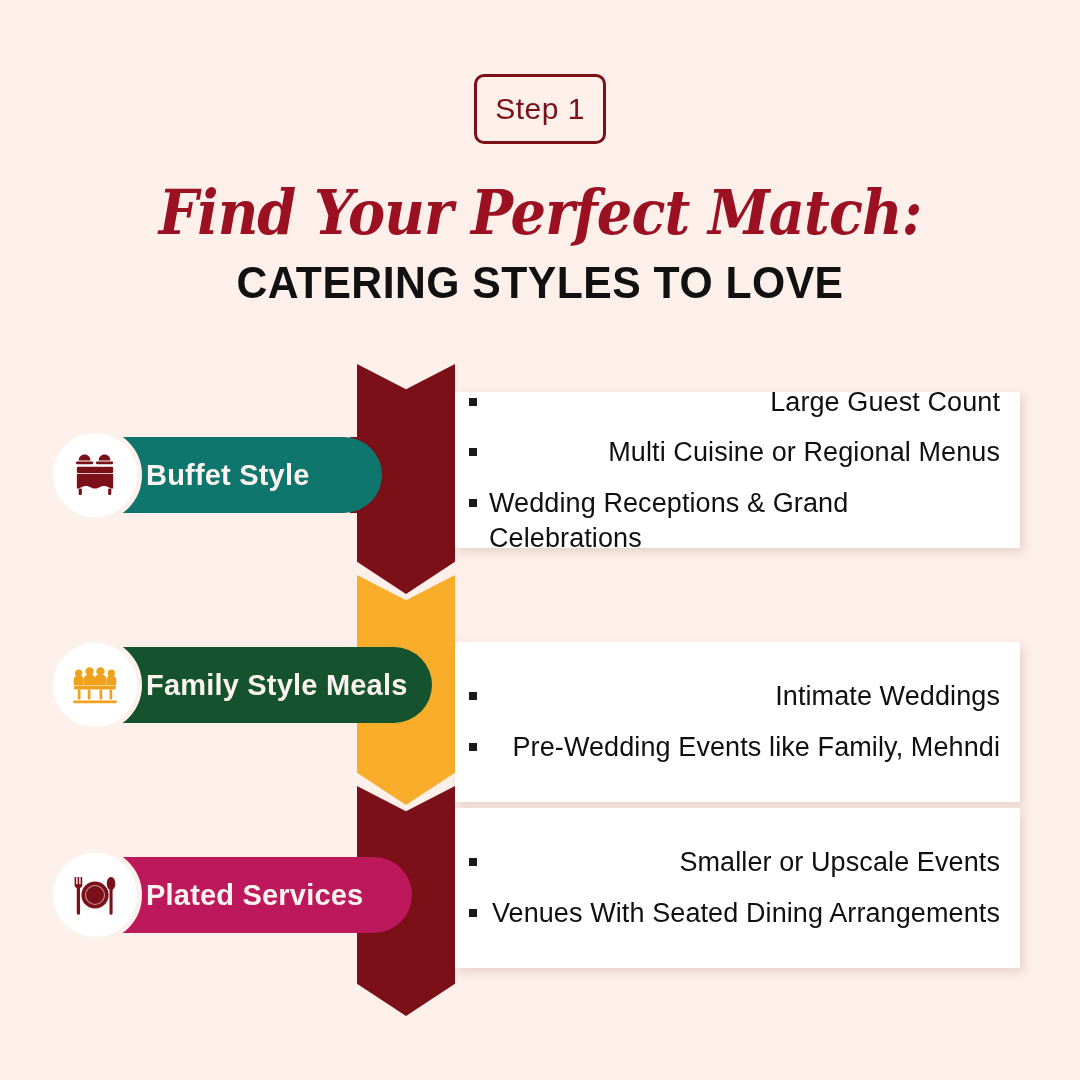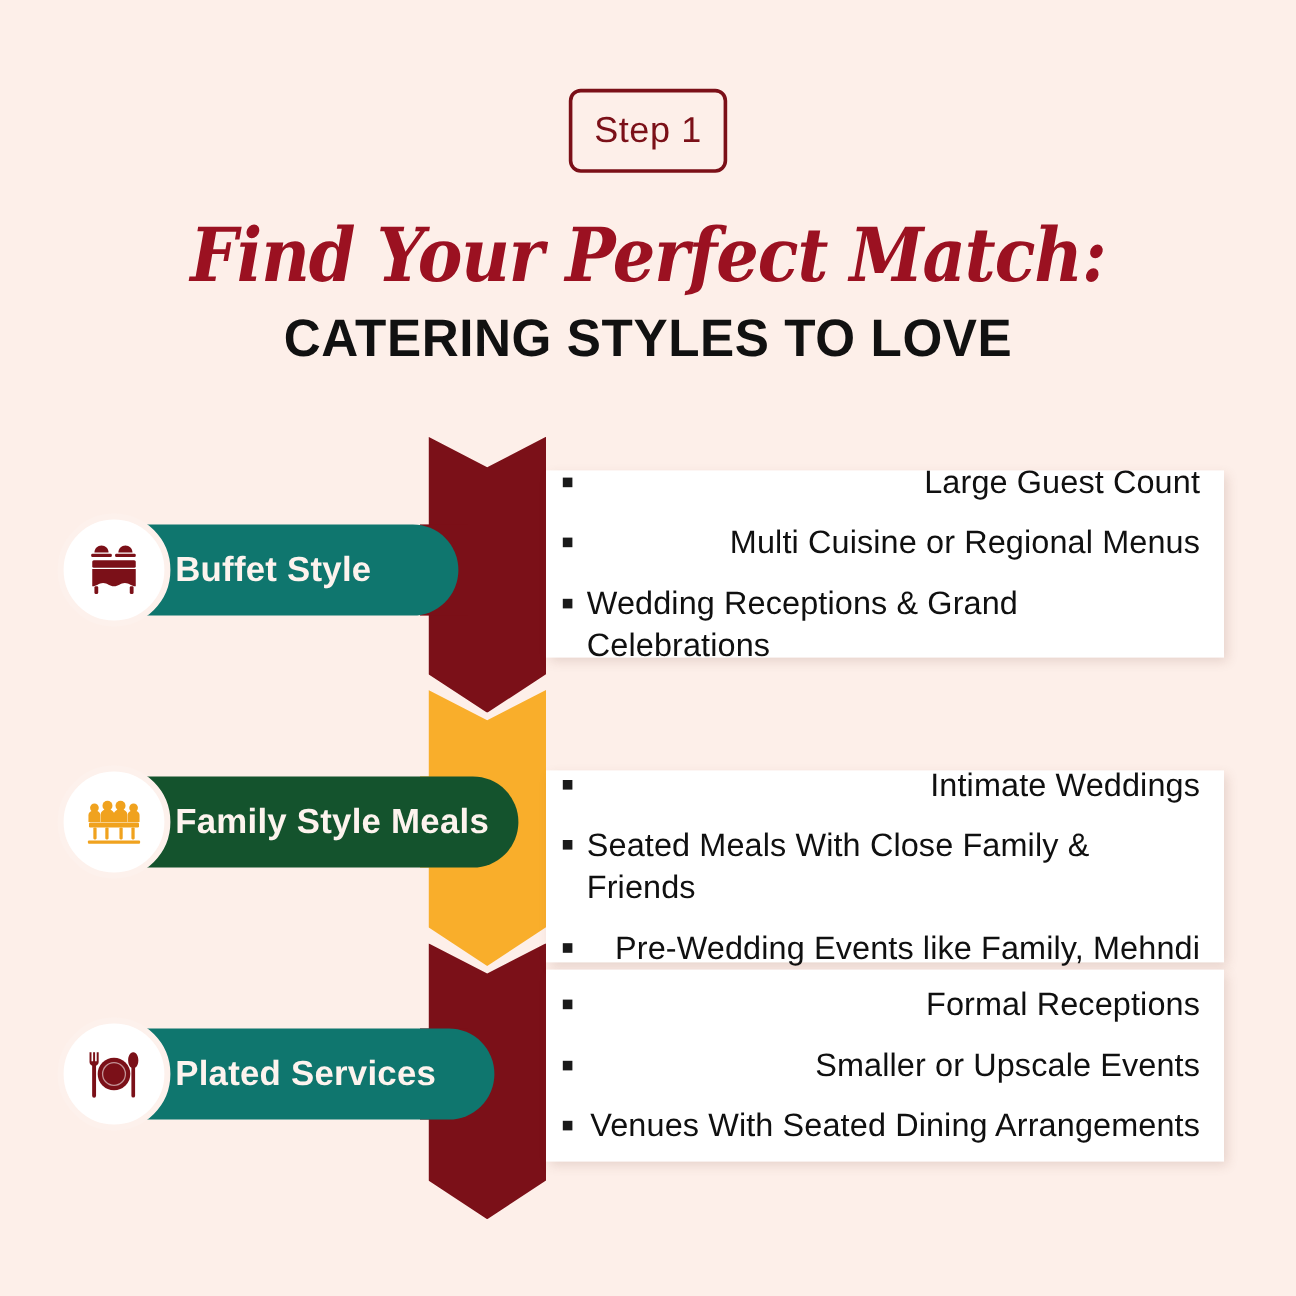--- a/index.html
+++ b/index.html
@@ -97,21 +97,21 @@
   .pill{
     position:absolute;
     left:62px; height:76px;
     border-radius:38px;
     display:flex; align-items:center;
     padding-left:84px;
     box-sizing:border-box;
   }
   .pill.p1{ top:437px; width:320px; background:#0f766e; }
   .pill.p2{ top:647px; width:370px; background:#14532d; }
-  .pill.p3{ top:857px; width:350px; background:#0f766e; }
+  .pill.p3{ top:857px; width:350px; background:#be185d; }
 
   .pill-label{
     color:#FDF3EE;
     font-size:29px;
     font-weight:bold;
     letter-spacing:.2px;
     white-space:nowrap;
   }
 
   .icon-circle{
@@ -211,24 +211,20 @@
     <span class="pill-label">Family Style Meals</span>
   </div>
 
   <div class="card c2">
     <div class="bullet-row">
       <span class="bullet-sq"></span>
       <span class="bullet-txt">Intimate Weddings</span>
     </div>
     <div class="bullet-row">
       <span class="bullet-sq"></span>
-      <span class="bullet-txt">Seated Meals With Close Family &amp; Friends</span>
-    </div>
-    <div class="bullet-row">
-      <span class="bullet-sq"></span>
       <span class="bullet-txt">Pre-Wedding Events like Family, Mehndi</span>
     </div>
   </div>
 
   <div class="pill p3">
     <div class="icon-circle">
       <svg width="58" height="58" viewBox="0 0 64 64">
         <g fill="#7B1018">
           <circle cx="32" cy="32" r="15"></circle>
           <circle cx="32" cy="32" r="10.5" fill="none" stroke="#FFFFFF" stroke-width="1.2" opacity="0.55"></circle>
@@ -236,24 +232,20 @@
           <path d="M49.5 12c-2.7 0-4.5 3.4-4.5 7.6 0 3.2 1.2 5.7 3 6.6V52a1.7 1.7 0 0 0 3.4 0V26.2c1.8-.9 3-3.4 3-6.6 0-4.2-1.8-7.6-4.5-7.6z"></path>
         </g>
       </svg>
     </div>
     <span class="pill-label">Plated Services</span>
   </div>
 
   <div class="card c3">
     <div class="bullet-row">
       <span class="bullet-sq"></span>
-      <span class="bullet-txt">Formal Receptions</span>
-    </div>
-    <div class="bullet-row">
-      <span class="bullet-sq"></span>
       <span class="bullet-txt">Smaller or Upscale Events</span>
     </div>
     <div class="bullet-row">
       <span class="bullet-sq"></span>
       <span class="bullet-txt"> Venues With Seated Dining Arrangements</span>
     </div>
   </div>
 
 </div>
 

